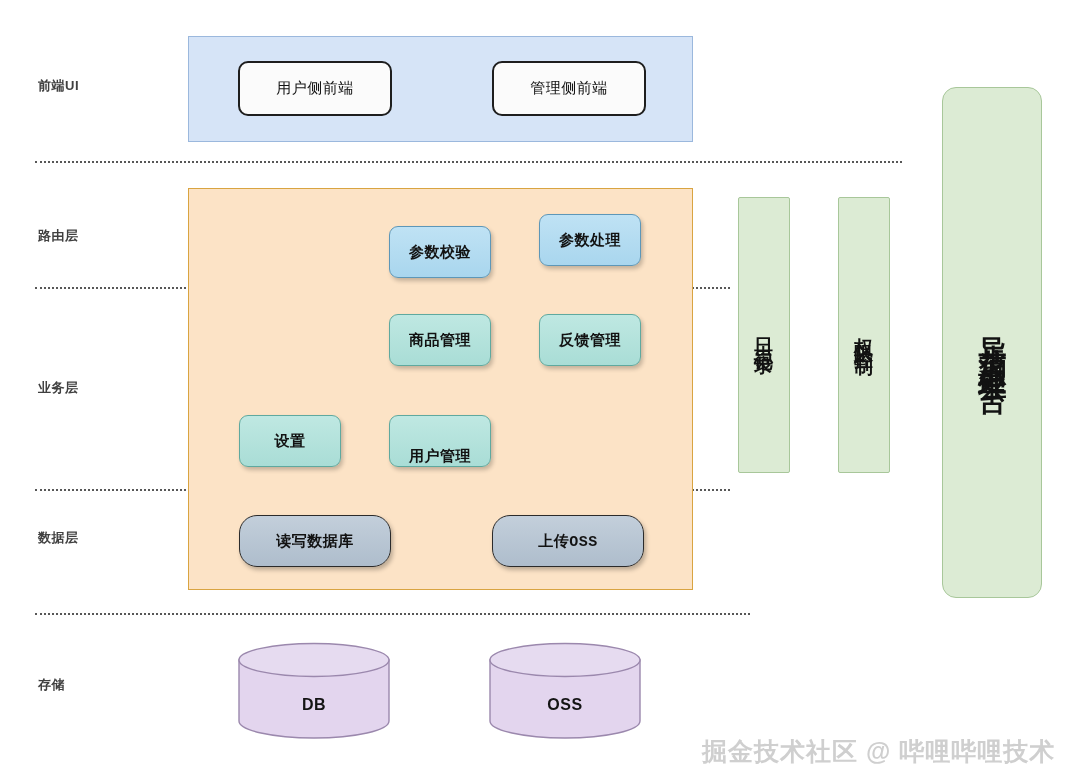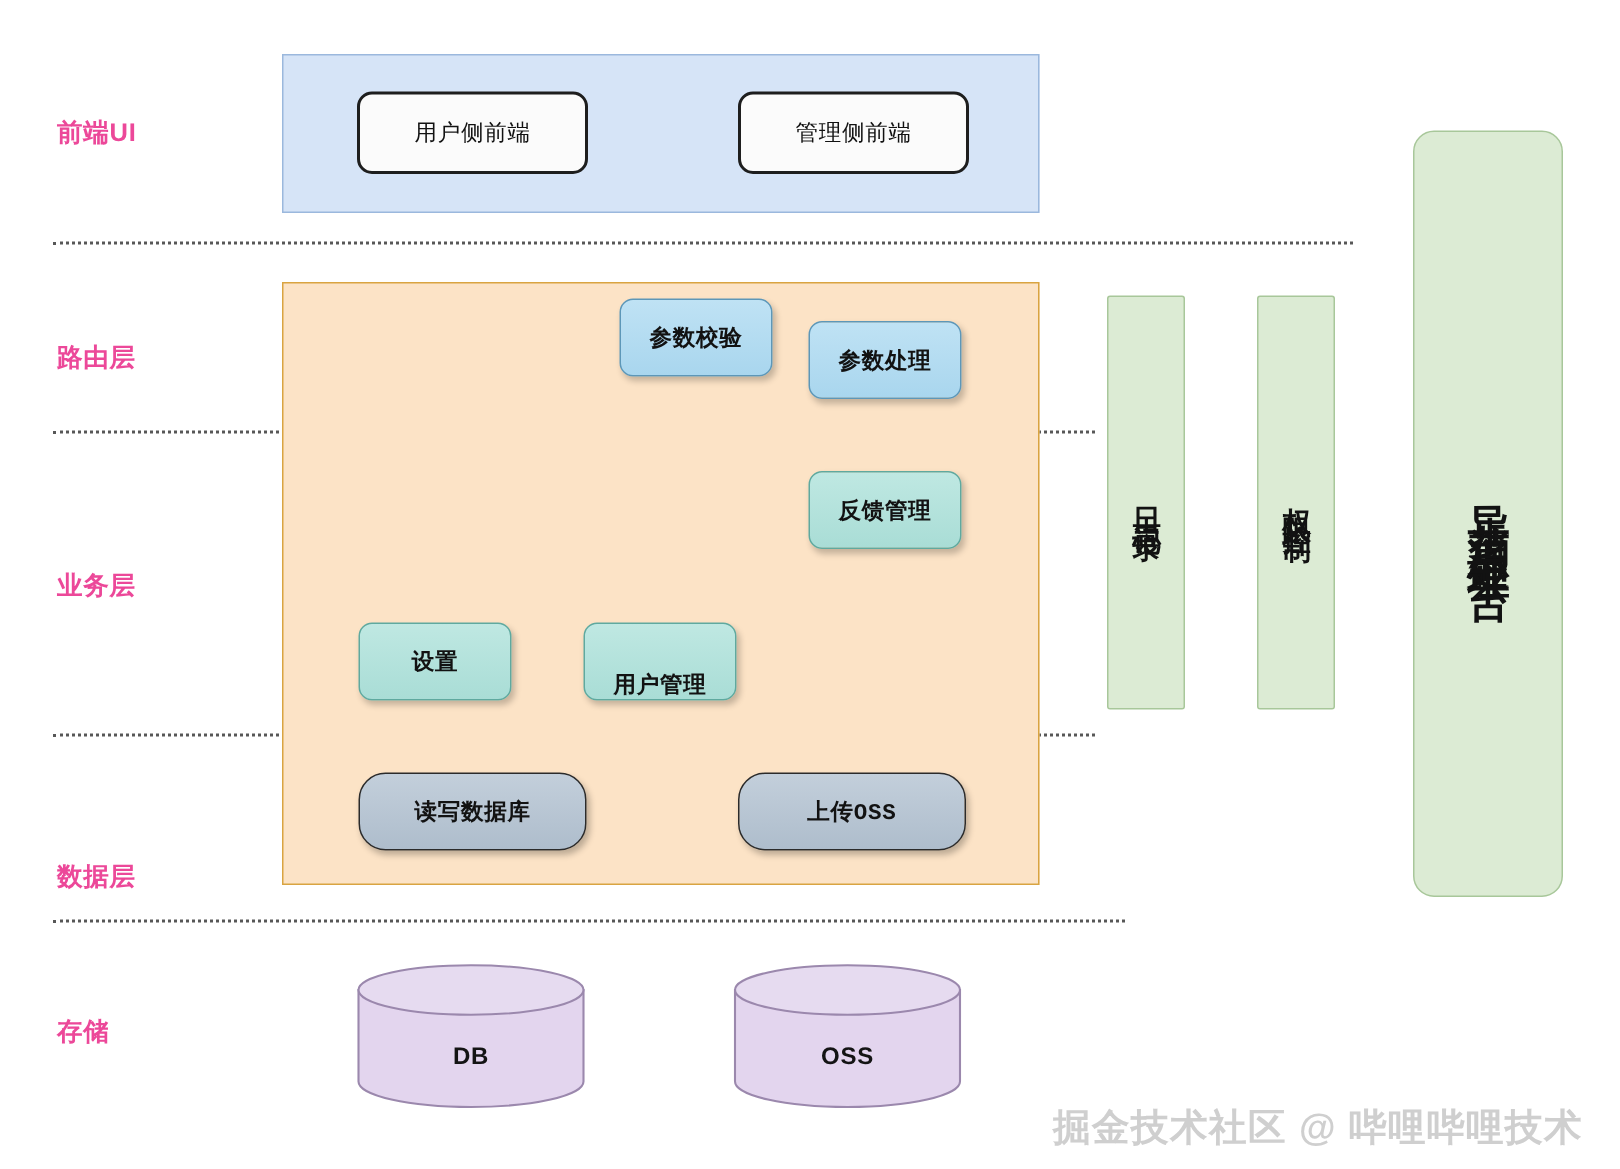--- a/index.html
+++ b/index.html
@@ -17,23 +17,23 @@
   }
   #canvas {
     position: absolute;
     inset: 0;
   }
 
   
   .layer-label {
     position: absolute;
     left: 38px;
-    font-size: 17px;
-    font-weight: 700;
-    color: #ec4899;
+    font-size: 13px;
+    font-weight: 700;
+    color: #404040;
     letter-spacing: 0.5px;
     white-space: nowrap;
   }
 
   
   .sep {
     position: absolute;
     height: 0;
     border-top: 2px dotted #3a3a3a;
     opacity: .85;
@@ -151,46 +151,49 @@
   }
 </style>
 </head>
 <body>
 
 <div id="canvas">
 
   <div class="layer-label" style="top:77px;">前端UI</div>
   <div class="layer-label" style="top:227px;text-align:right;">路由层</div>
   <div class="layer-label" style="top:379px;">业务层</div>
-  <div class="layer-label" style="top:529px;margin-top:44px;">数据层</div>
+  <div class="layer-label" style="top:529px;">数据层</div>
   <div class="layer-label" style="top:676px;">存储</div>
 
   <div class="sep" style="left:35px;  top:161px; width:867px;"></div>
   <div class="sep" style="left:35px;  top:287px; width:695px;"></div>
   <div class="sep" style="left:35px;  top:489px; width:695px;"></div>
   <div class="sep" style="left:35px;  top:613px; width:715px;"></div>
 
   <div class="container-box frontend-container" style="left:188px; top:36px; width:505px; height:106px;">
     <div class="node node-white" style="left:49px; top:24px; width:154px; height:55px;">
       <span>用户侧前端</span>
     </div>
     <div class="node node-white" style="left:303px; top:24px; width:154px; height:55px;">
       <span>管理侧前端</span>
     </div>
   </div>
 
   <div class="container-box backend-container" style="left:188px; top:188px; width:505px; height:402px;">
 
-    <div class="node node-blue" style="left:200px; top:10px; width:102px; height:52px;margin-left:24px;">
+    <div class="node node-blue" style="left:200px; top:37px; width:102px; height:52px;">
       <span>参数校验</span>
     </div>
     <div class="node node-blue" style="left:350px; top:25px; width:102px; height:52px;">
       <span>参数处理</span>
     </div>
 
+    <div class="node node-teal" style="left:200px; top:125px; width:102px; height:52px;">
+      <span>商品管理</span>
+    </div>
     <div class="node node-teal" style="left:350px; top:125px; width:102px; height:52px;">
       <span>反馈管理</span>
     </div>
 
     <div class="node node-teal" style="left:50px; top:226px; width:102px; height:52px;">
       <span>设置</span>
     </div>
     <div class="node node-teal" style="left:200px; top:226px; width:102px; height:52px;align-items:flex-end;">
       <span>用户管理</span>
     </div>

